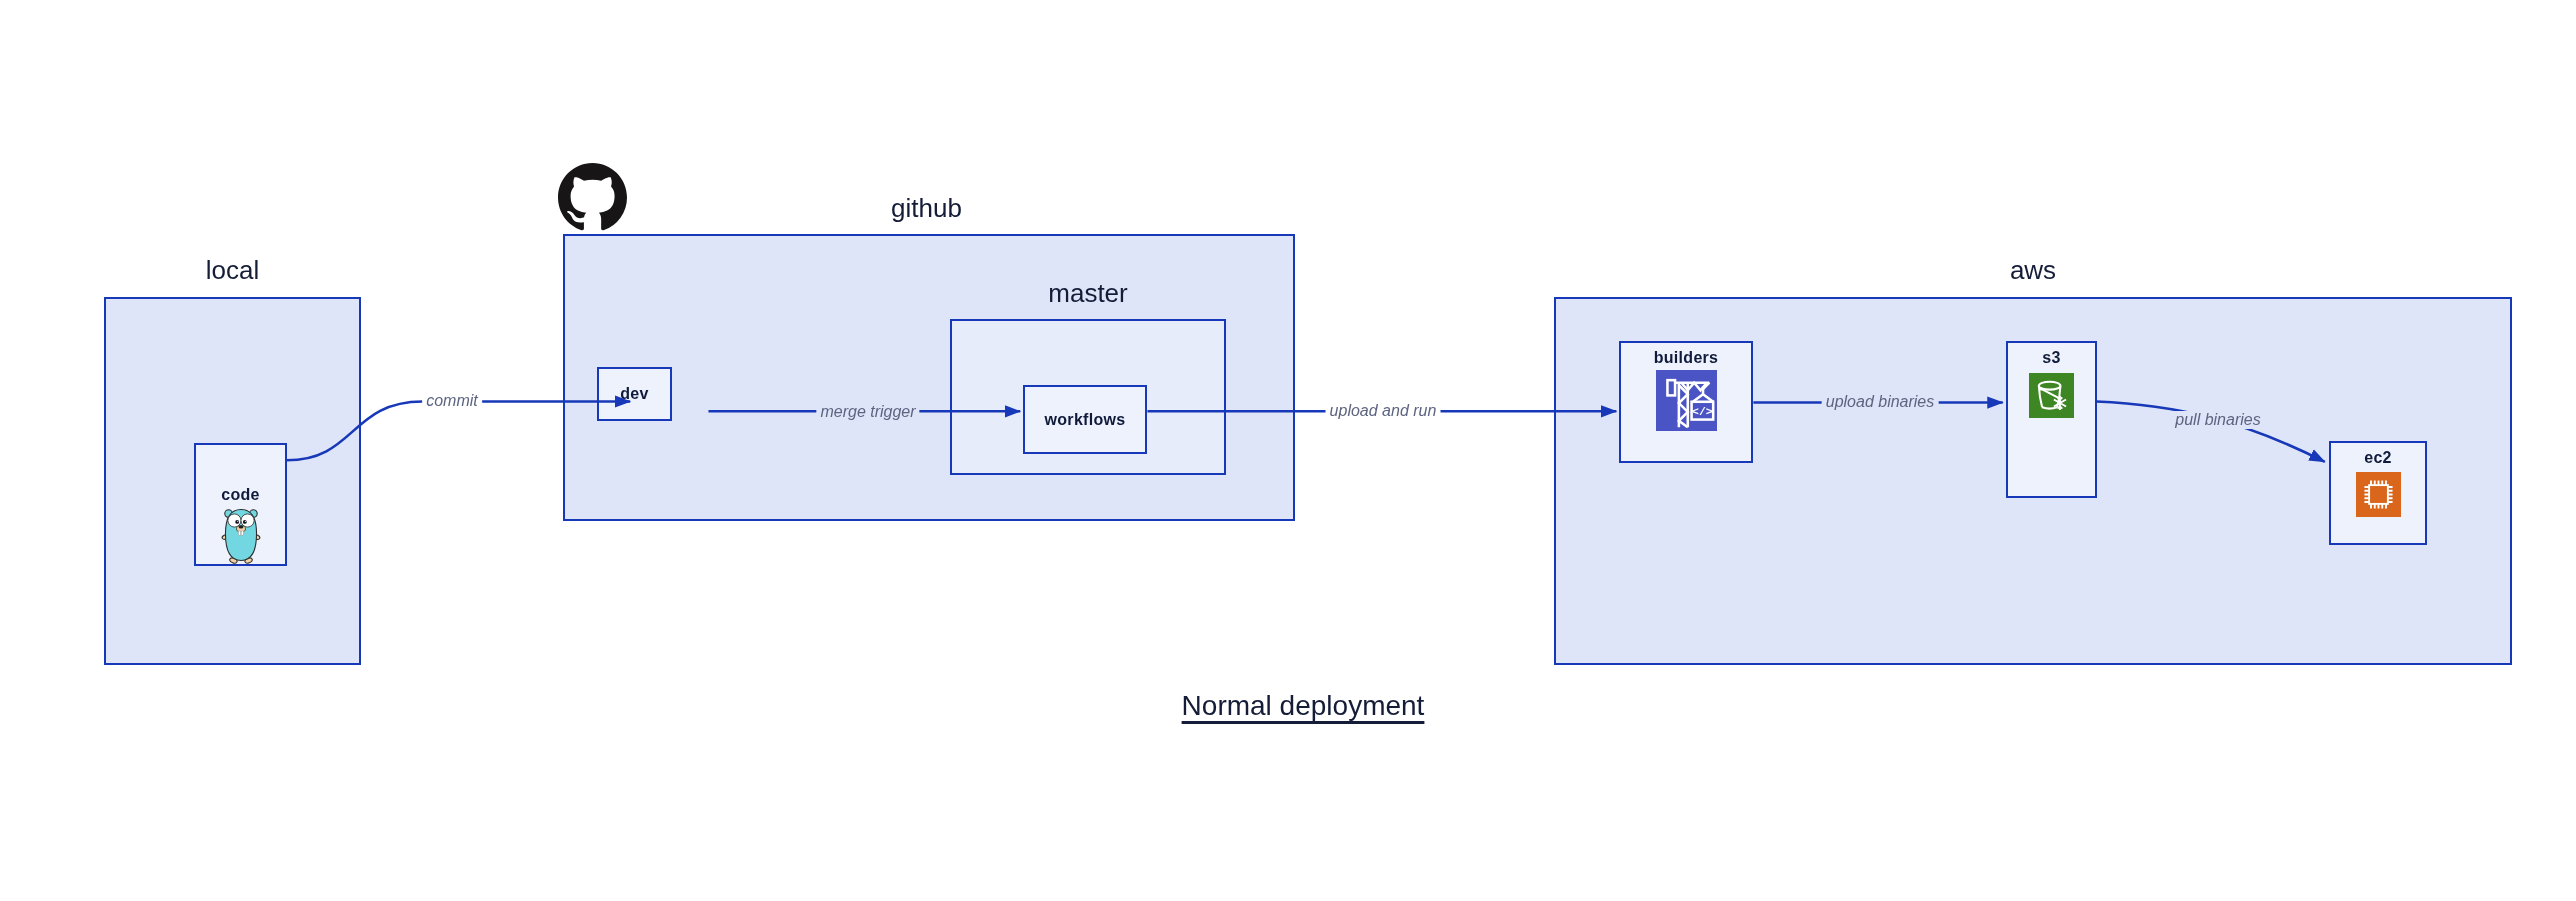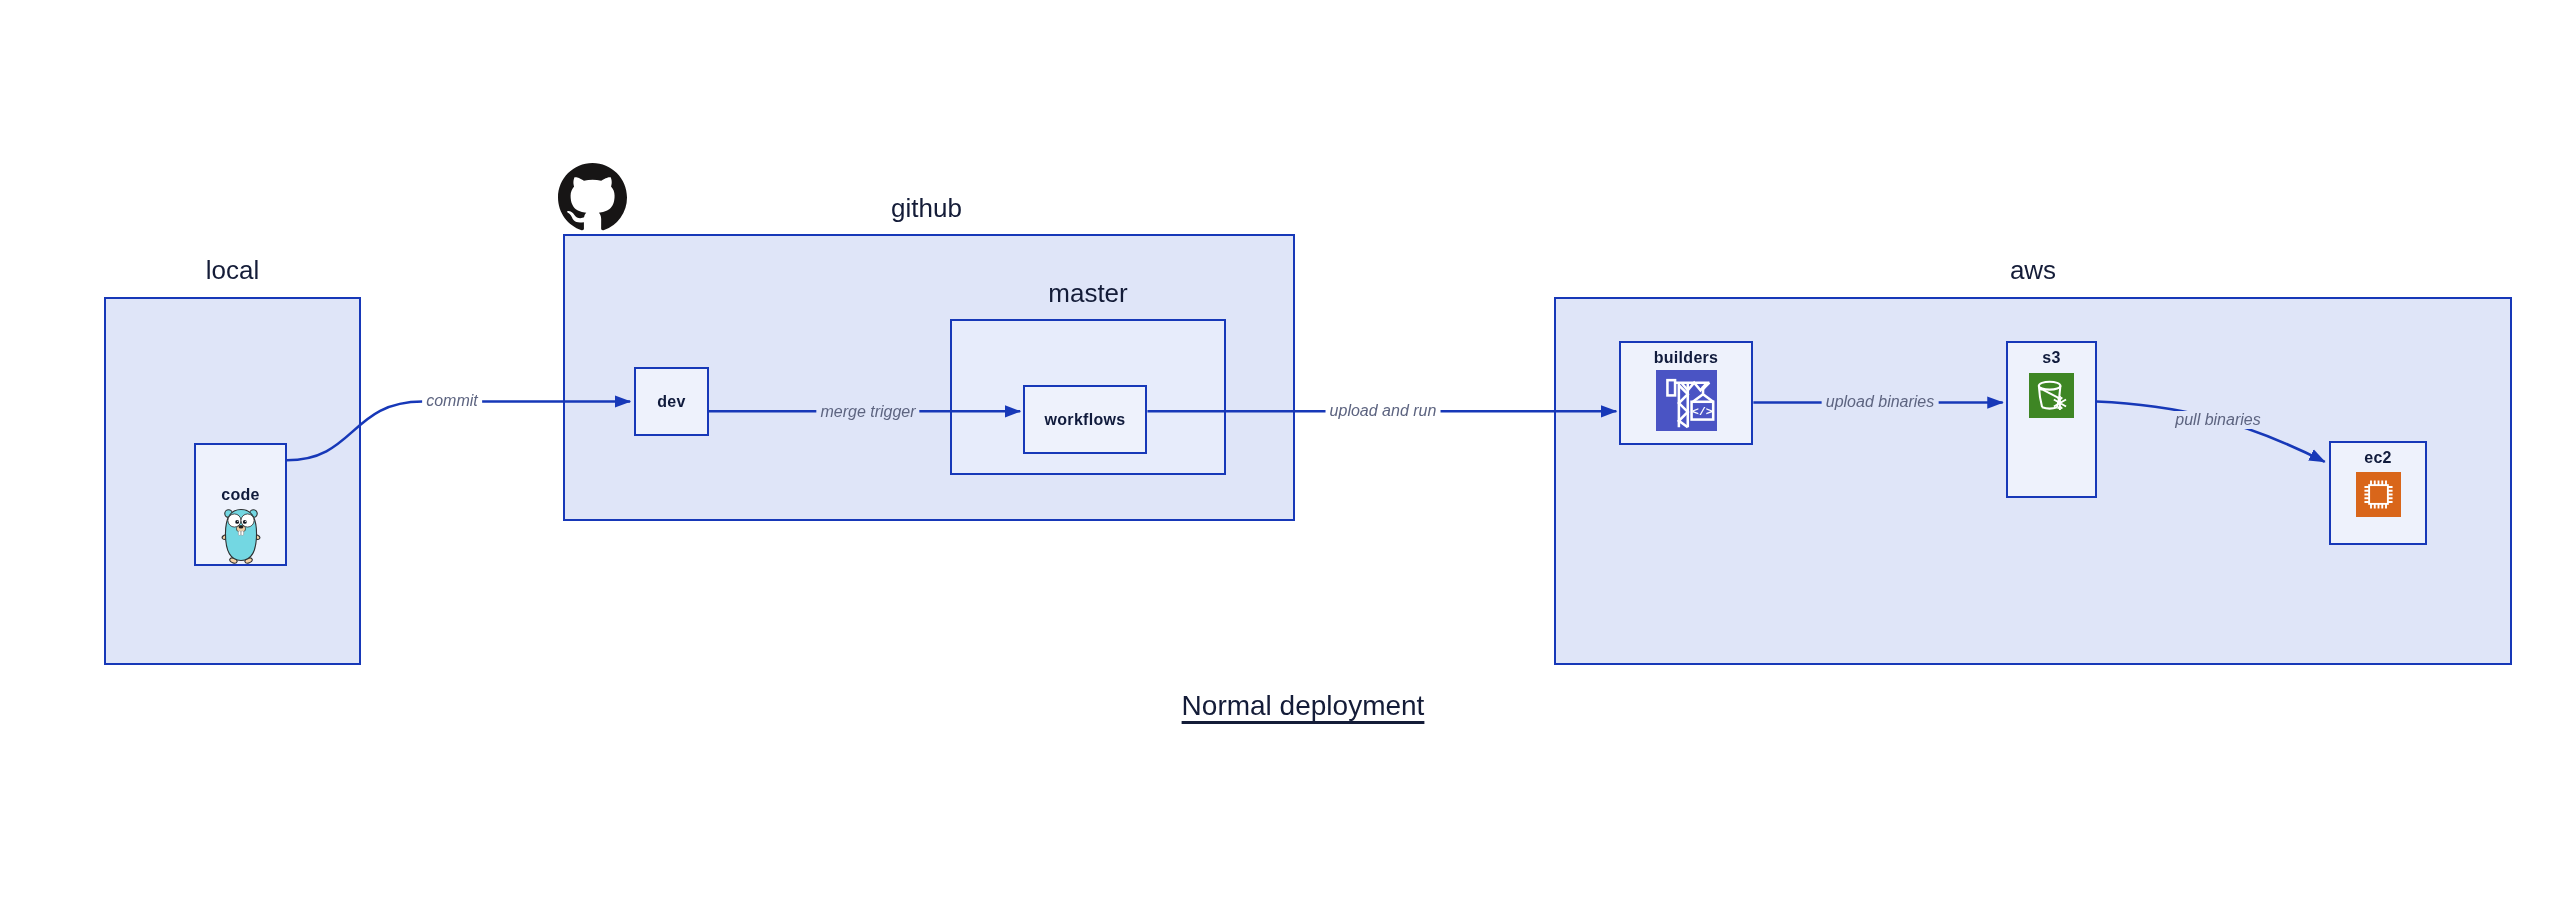--- a/index.html
+++ b/index.html
@@ -70,35 +70,35 @@
   </div>
 
   <span class="logo" style="left:558px;top:163px;">
     <svg width="69" height="69" viewBox="0 0 16 16">
       <path fill="#171515" d="M8 0C3.58 0 0 3.58 0 8c0 3.54 2.29 6.53 5.47 7.59.4.07.55-.17.55-.38 0-.19-.01-.82-.01-1.49-2.01.37-2.53-.49-2.69-.94-.09-.23-.48-.94-.82-1.13-.28-.15-.68-.52-.01-.53.63-.01 1.08.58 1.23.82.72 1.21 1.87.87 2.33.66.07-.52.28-.87.51-1.07-1.78-.2-3.64-.89-3.64-3.95 0-.87.31-1.59.82-2.15-.08-.2-.36-1.02.08-2.12 0 0 .67-.21 2.2.82.64-.18 1.32-.27 2-.27.68 0 1.36.09 2 .27 1.53-1.04 2.2-.82 2.2-.82.44 1.1.16 1.92.08 2.12.51.56.82 1.27.82 2.15 0 3.07-1.87 3.75-3.65 3.95.29.25.54.73.54 1.48 0 1.07-.01 1.93-.01 2.2 0 .21.15.46.55.38A8.01 8.01 0 0 0 16 8c0-4.42-3.58-8-8-8z"></path>
     </svg>
   </span>
   <div class="container-label tr" style="left:563px;top:193px;width:727px;">github</div>
   <div class="container" style="left:563px;top:234px;width:732px;height:287px;"></div>
 
-  <div class="node centered" style="left:634px;top:367px;width:75px;height:69px;text-align:right;">
+  <div class="node centered" style="left:597px;top:367px;width:75px;height:54px;text-align:right;">
     <div class="node-label">dev</div>
   </div>
 
   <div class="container-label tc" style="left:950px;top:278px;width:276px;">master</div>
   <div class="container master" style="left:950px;top:319px;width:276px;height:156px;"></div>
 
   <div class="node centered" style="left:1023px;top:385px;width:124px;height:69px;">
     <div class="node-label">workflows</div>
   </div>
 
   <div class="container-label tc" style="left:1554px;top:255px;width:958px;">aws</div>
   <div class="container" style="left:1554px;top:297px;width:958px;height:368px;"></div>
 
-  <div class="node" style="left:1619px;top:341px;width:134px;height:104px;">
+  <div class="node" style="left:1619px;top:341px;width:134px;height:122px;">
     <div class="node-label">builders</div>
     <span class="icon-tile" style="margin-top:3.1px;">
       <svg width="61" height="61" viewBox="0 0 48 48">
         <rect width="48" height="48" fill="#4a54c4"></rect>
         <g stroke="#ffffff" stroke-width="2" fill="none">
           <rect x="9" y="8" width="6" height="12"></rect>
           <path d="M18 10 V45 M25 10 V45"></path>
           <path d="M18 12 L25 19 L18 26 L25 33 L18 40 L25 45"></path>
           <path d="M15 10 H42"></path>
           <path d="M20 10 L25 16 L30 10 L35 16 L40 10"></path>

